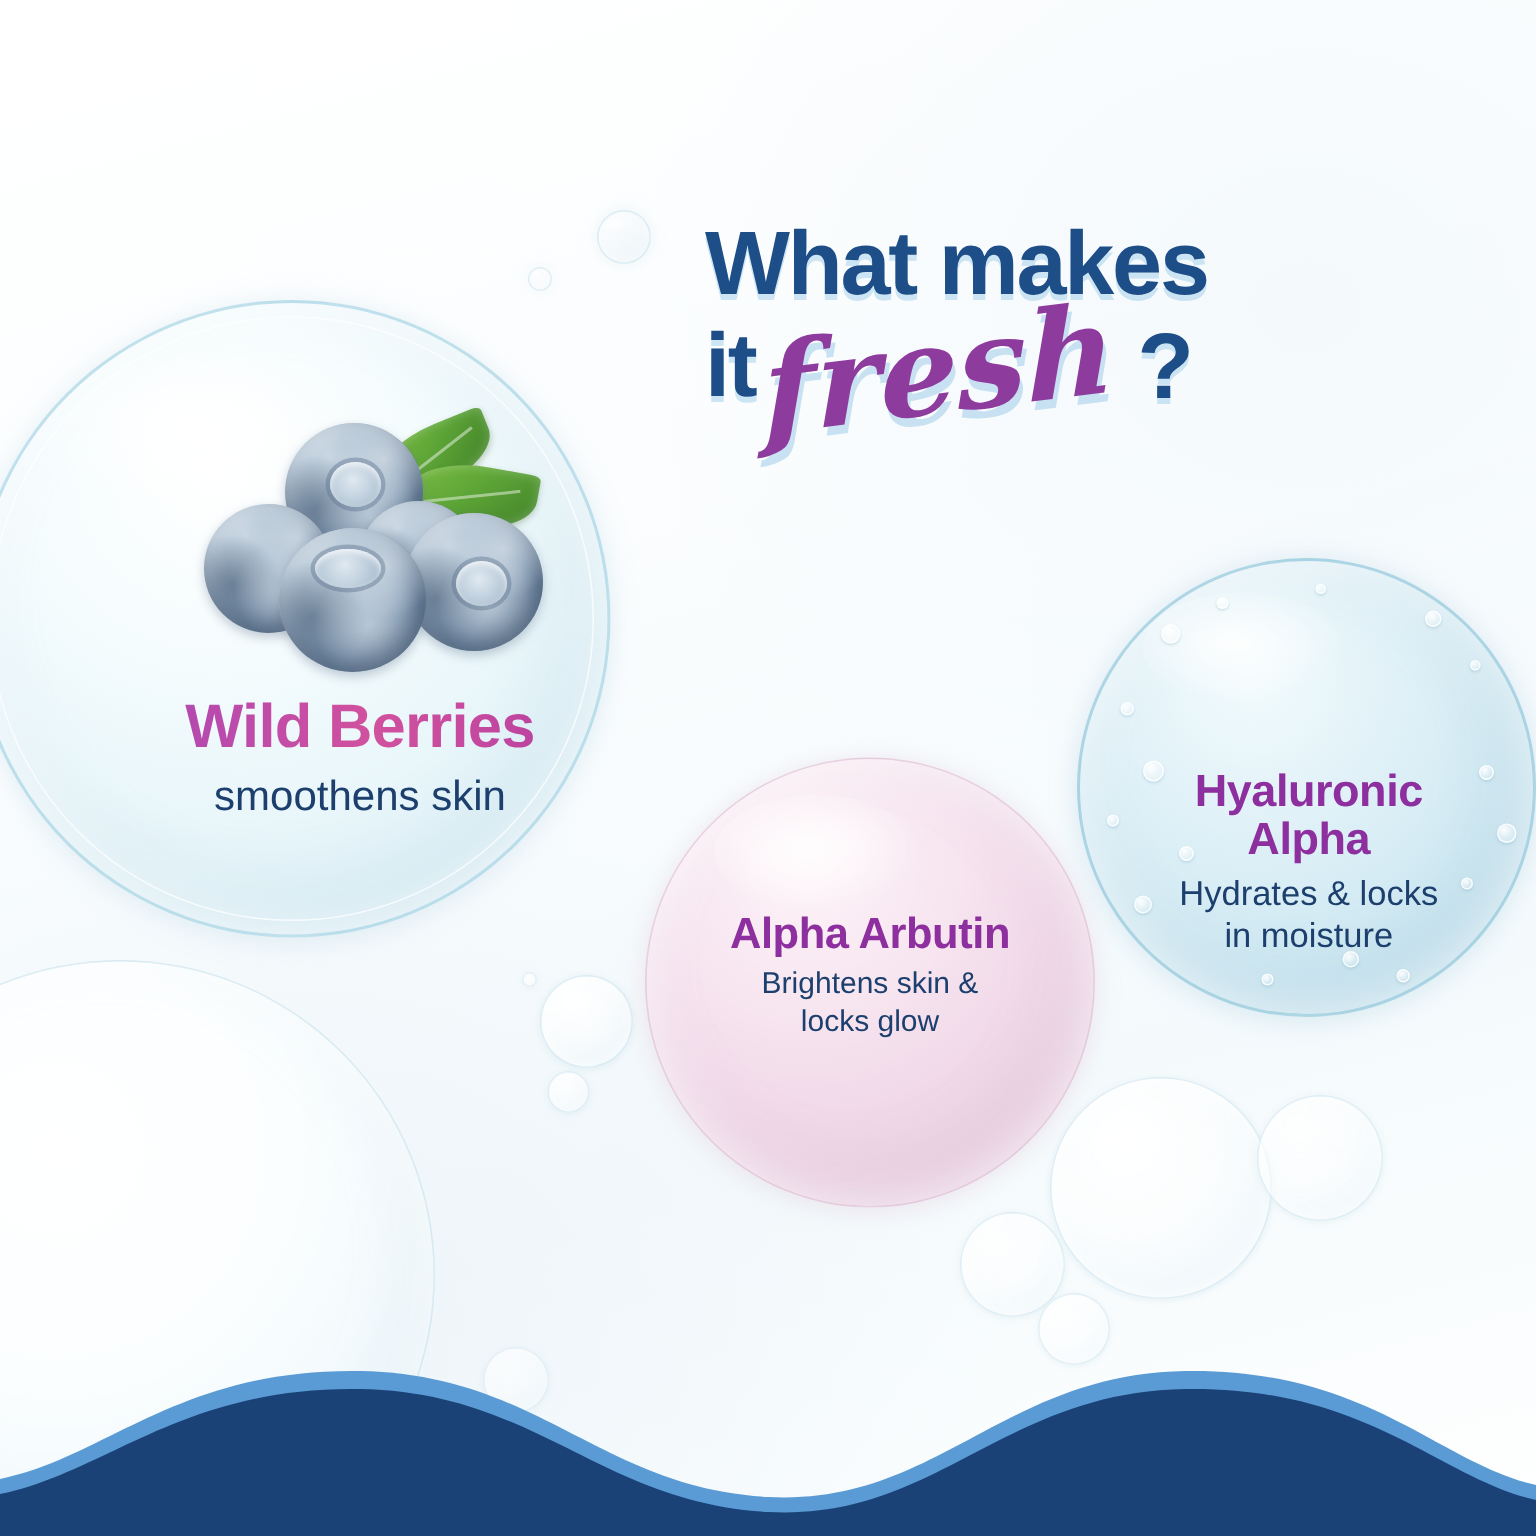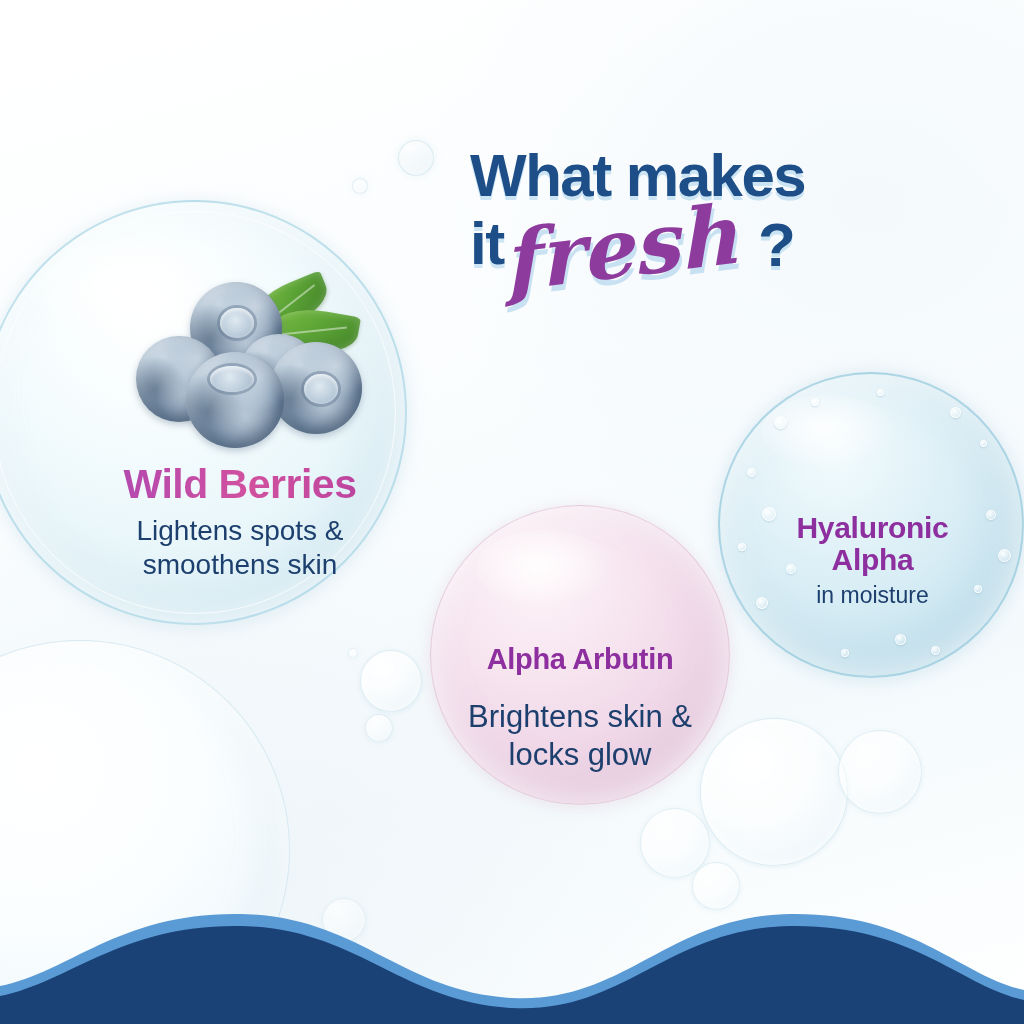--- a/index.html
+++ b/index.html
@@ -140,22 +140,22 @@
   #ing-berries{ left:30px; top:463px; width:420px; }
   #ing-berries .ing-title{
     font-size:41px; letter-spacing:-.5px;
     background:linear-gradient(90deg,#9a4ab6 0%, #b84aad 26%, #d1519e 52%, #c0469f 74%, #a63a9e 100%);
     -webkit-background-clip:text; background-clip:text; color:transparent;
     -webkit-text-fill-color:transparent;
   }
   #ing-berries .ing-desc{ font-size:28px; margin-top:8px; }
 
   #ing-arbutin{ left:420px; top:608px; width:320px; }
-  #ing-arbutin .ing-title{ font-size:29px; color:#8d2f9e; letter-spacing:-.3px;margin-top:36px; }
-  #ing-arbutin .ing-desc{ font-size:31px; margin-top:24px; }
+  #ing-arbutin .ing-title{ font-size:29px; color:#8d2f9e; letter-spacing:-.3px; }
+  #ing-arbutin .ing-desc{ font-size:20px; margin-top:6px; }
 
   #ing-hyaluronic{ left:745px; top:472px; width:255px; }
   #ing-hyaluronic .ing-title{ font-size:30px; color:#8d2f9e; letter-spacing:-.3px;margin-top:40px; }
   #ing-hyaluronic .ing-desc{ font-size:23px; margin-top:6px; }
 
   
   #berries{ position:absolute; left:130px; top:282px; width:232px; height:168px; }
   .berry{ position:absolute; border-radius:50%;
     background:
       radial-gradient(circle at 32% 24%, #c9d6e2 0%, #a9bdcf 26%, #8ba3bb 52%, #6d86a1 74%, #566f8a 100%);
@@ -257,39 +257,39 @@
     <div id="hl-row2">
       <span id="hl-it">it</span>
       <span id="hl-fresh">fresh</span>
       <span id="hl-q">?</span>
     </div>
   </div>
 
   <div class="ing" id="ing-berries">
     <div class="ing-title">Wild Berries</div>
     <div class="ing-desc">
-      <div>Lightens spots &amp;</div>
       <div>smoothens skin</div>
     </div>
   </div>
 
   <div class="ing" id="ing-arbutin">
     <div class="ing-title">Alpha Arbutin</div>
     <div class="ing-desc">
       <div>Brightens skin &amp;</div>
       <div>locks glow</div>
     </div>
   </div>
 
   <div class="ing" id="ing-hyaluronic">
     <div class="ing-title">
       <div>Hyaluronic</div>
       <div>Alpha</div>
     </div>
     <div class="ing-desc">
+      <div>Hydrates &amp; locks</div>
       <div>in moisture</div>
     </div>
   </div>
 
   <svg id="wave" viewBox="0 0 1024 130" preserveAspectRatio="none">
     <path fill="#5b9bd5" d="M0,92 C70,78 120,18 240,20 C360,22 400,98 512,104 C624,110 668,22 790,20 C912,18 960,82 1024,96 L1024,130 L0,130 Z"></path>
     <path fill="#1a4277" d="M0,102 C70,88 122,30 240,32 C358,34 400,108 512,114 C624,120 668,34 790,32 C912,30 960,92 1024,106 L1024,130 L0,130 Z"></path>
   </svg>
 
 </div>

